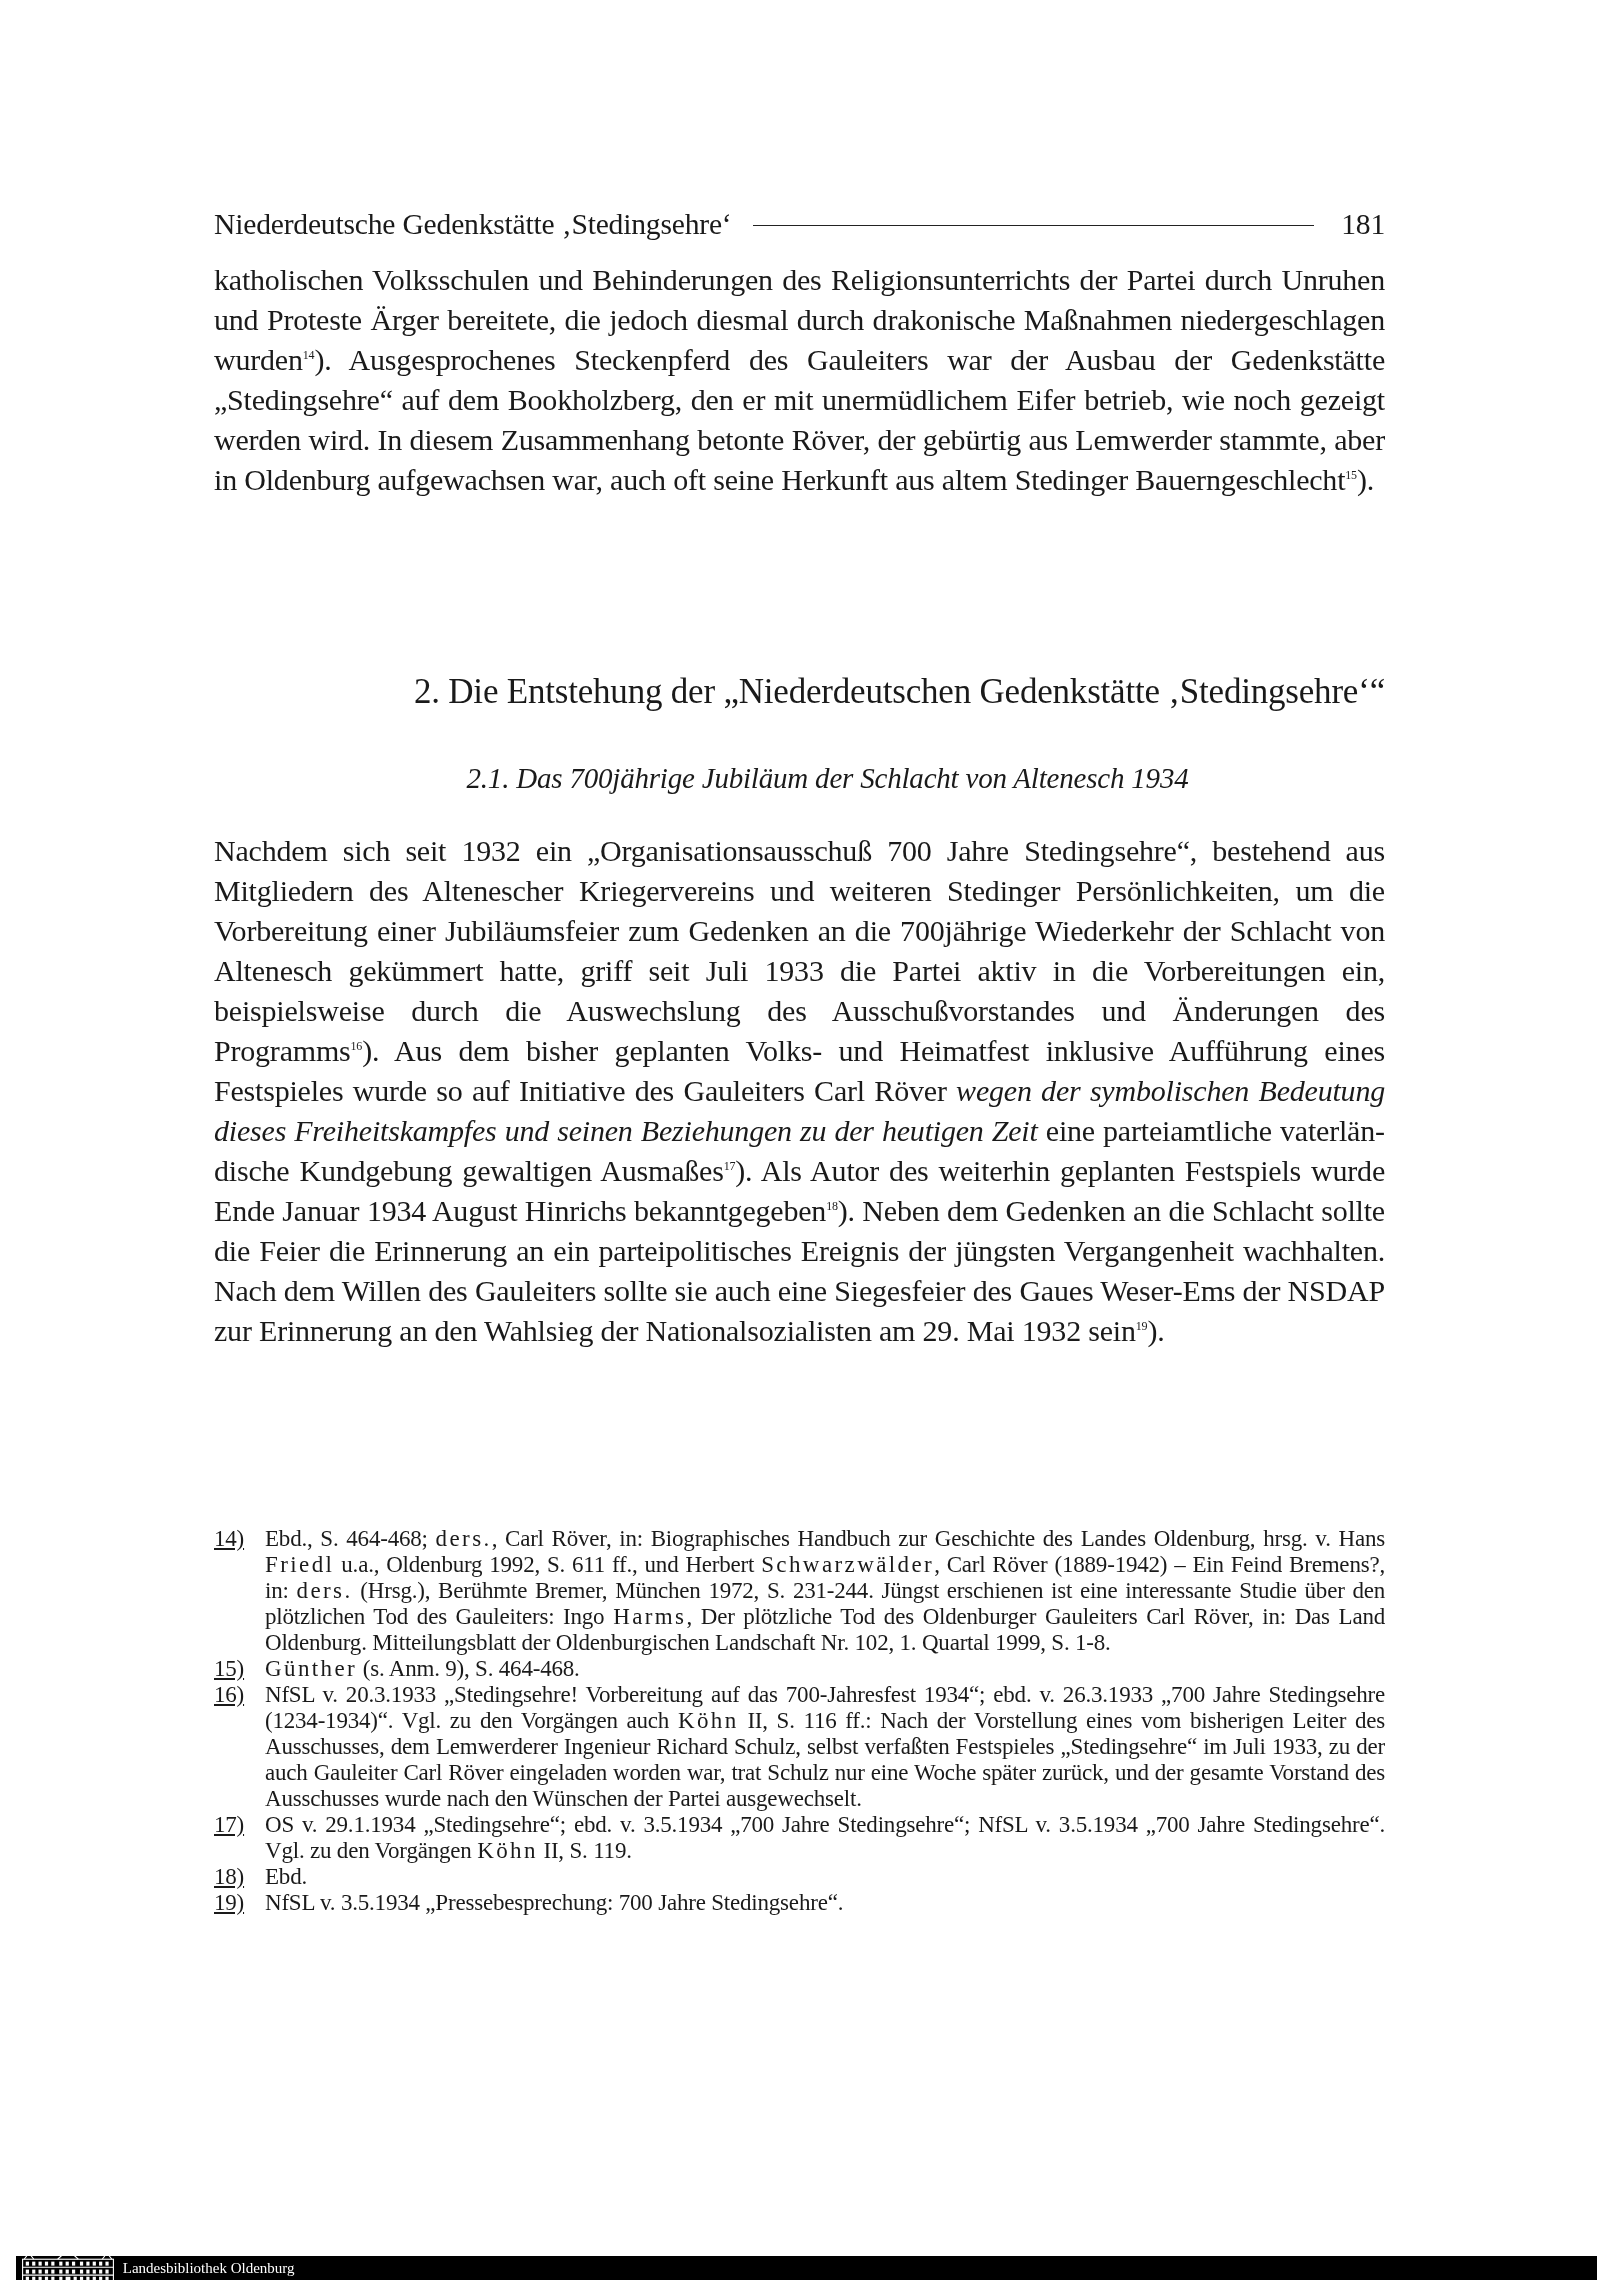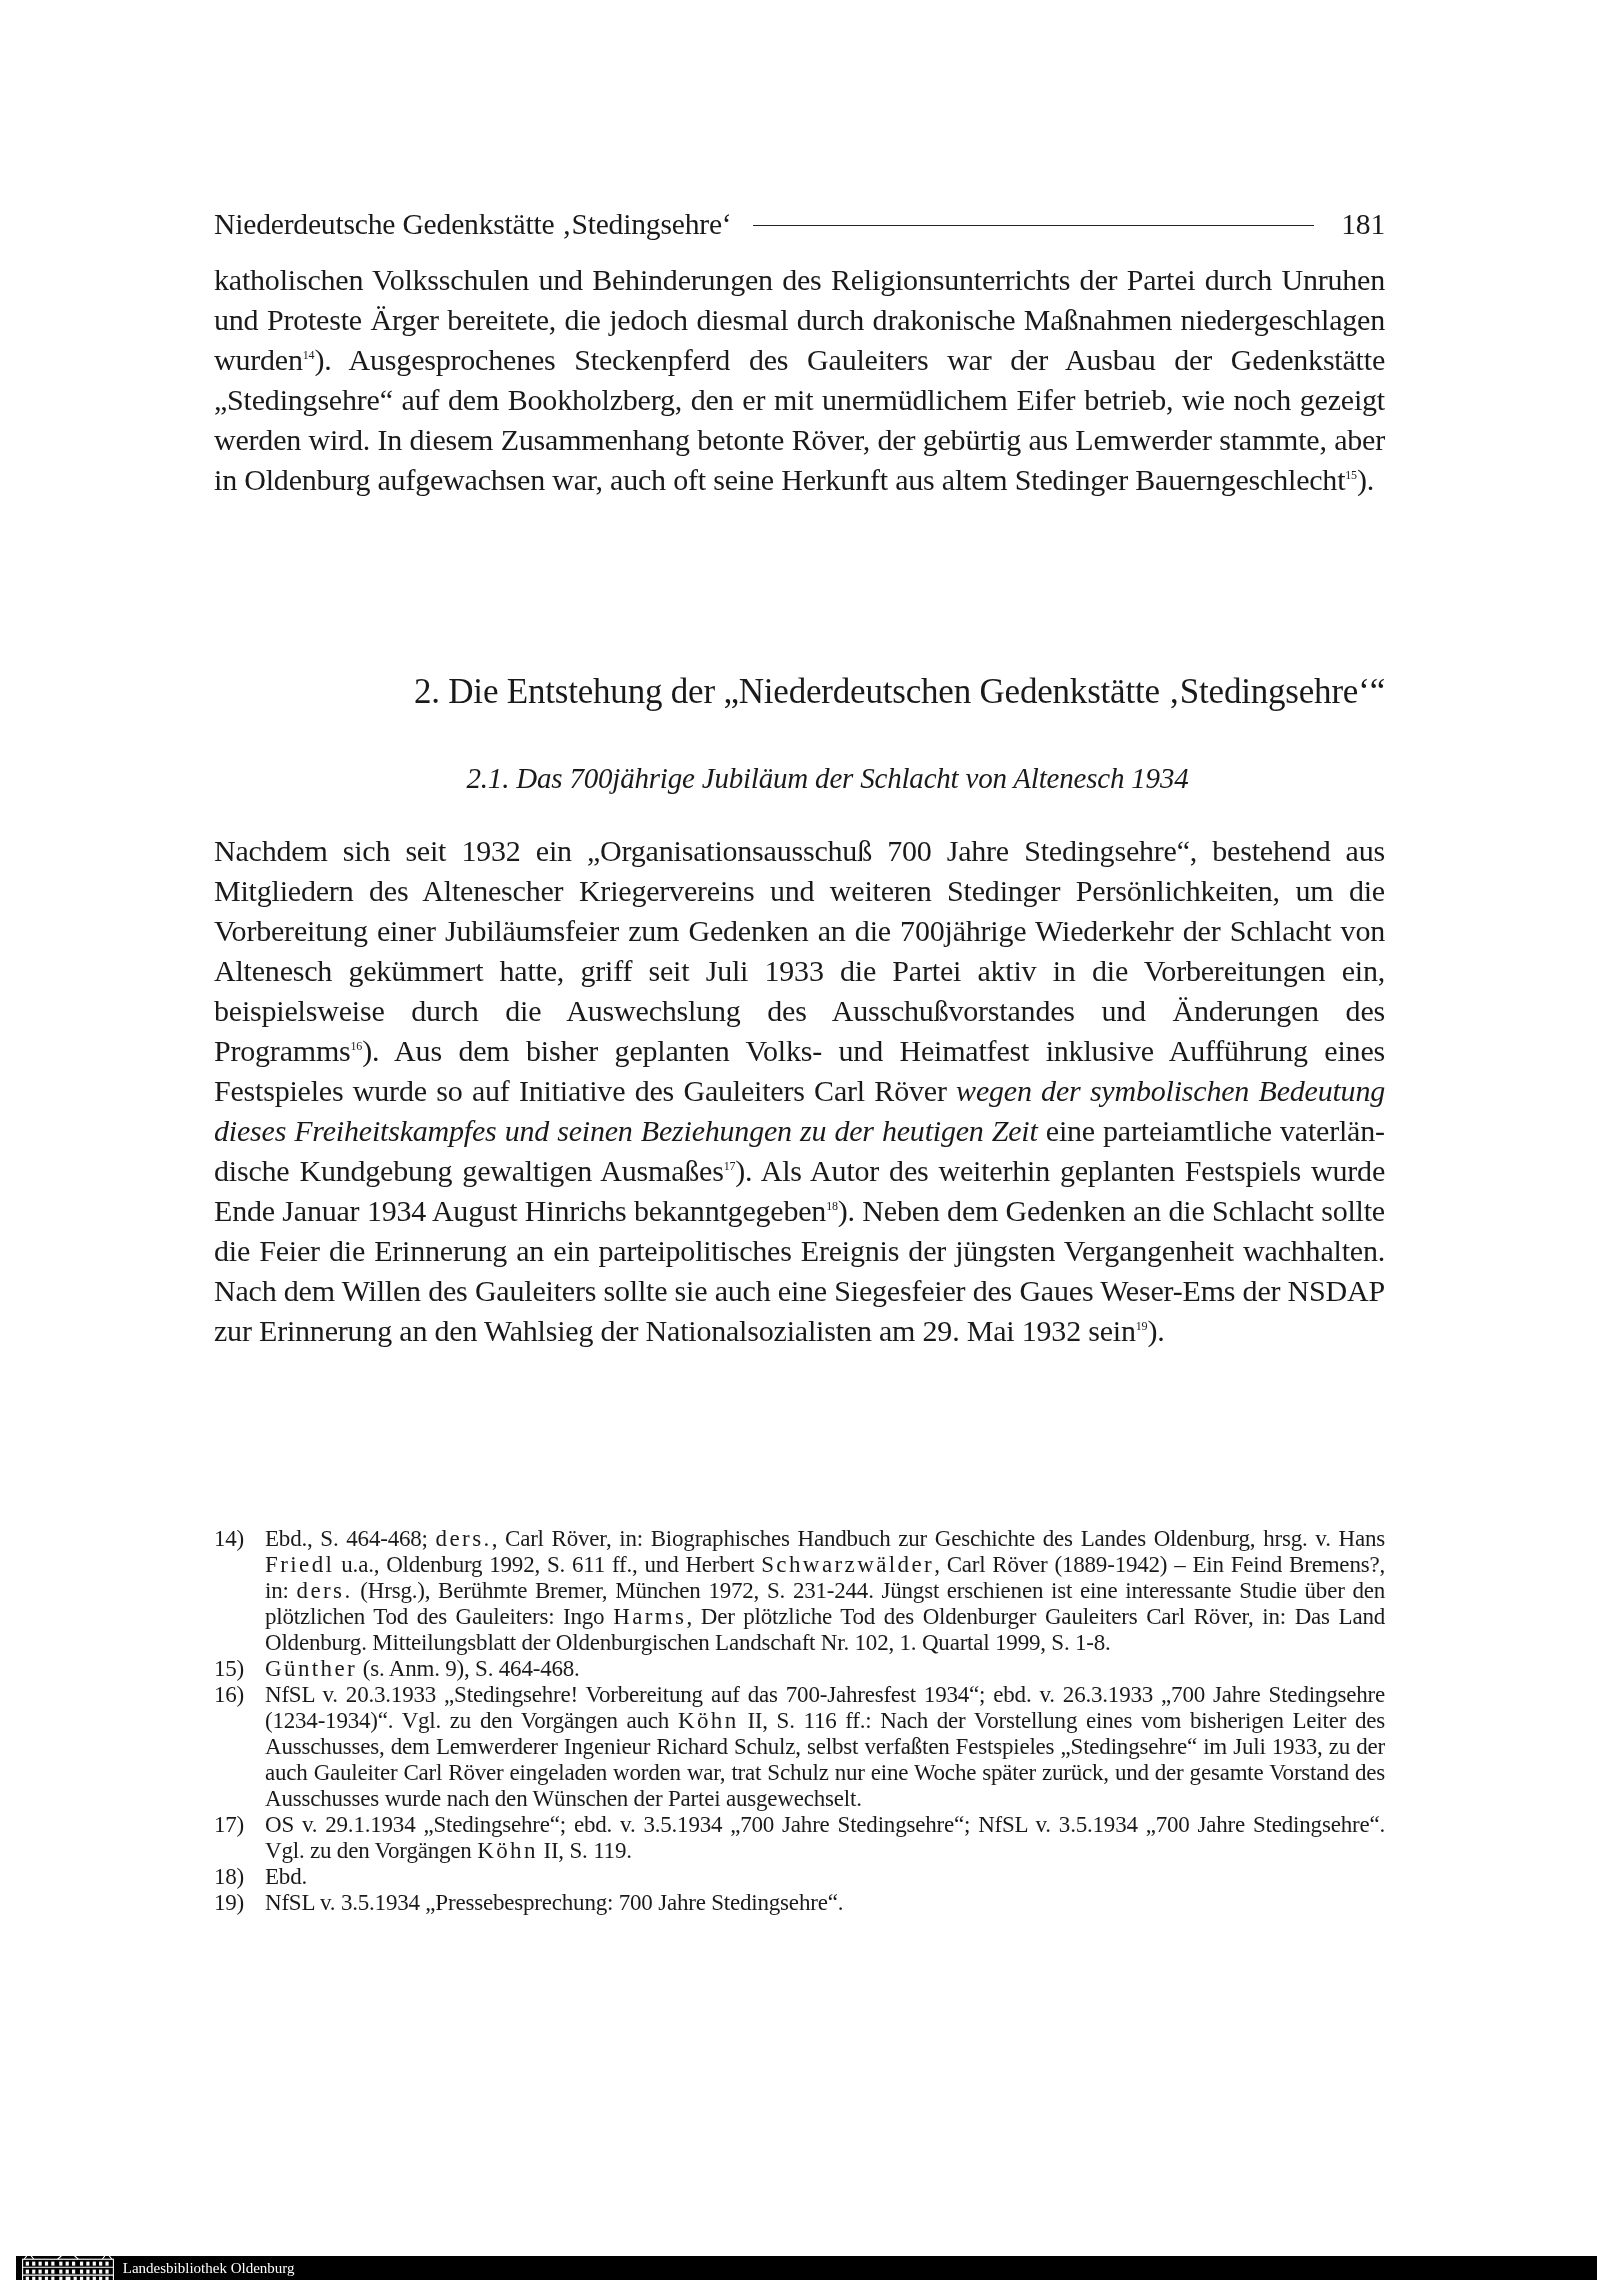--- a/index.html
+++ b/index.html
@@ -102,20 +102,21 @@
     letter-spacing: -0.2px;
   }
   .footnote {
     display: flex;
     align-items: flex-start;
     margin: 0;
   }
   .footnote .fn-num {
     width: 51px;
     flex: 0 0 51px;
+    text-decoration: underline;
   }
   .footnote .fn-text {
     flex: 1;
     text-align: justify;
   }
   .footer-bar {
     position: absolute;
     left: 16px;
     top: 2256px;
     width: 1597px;

